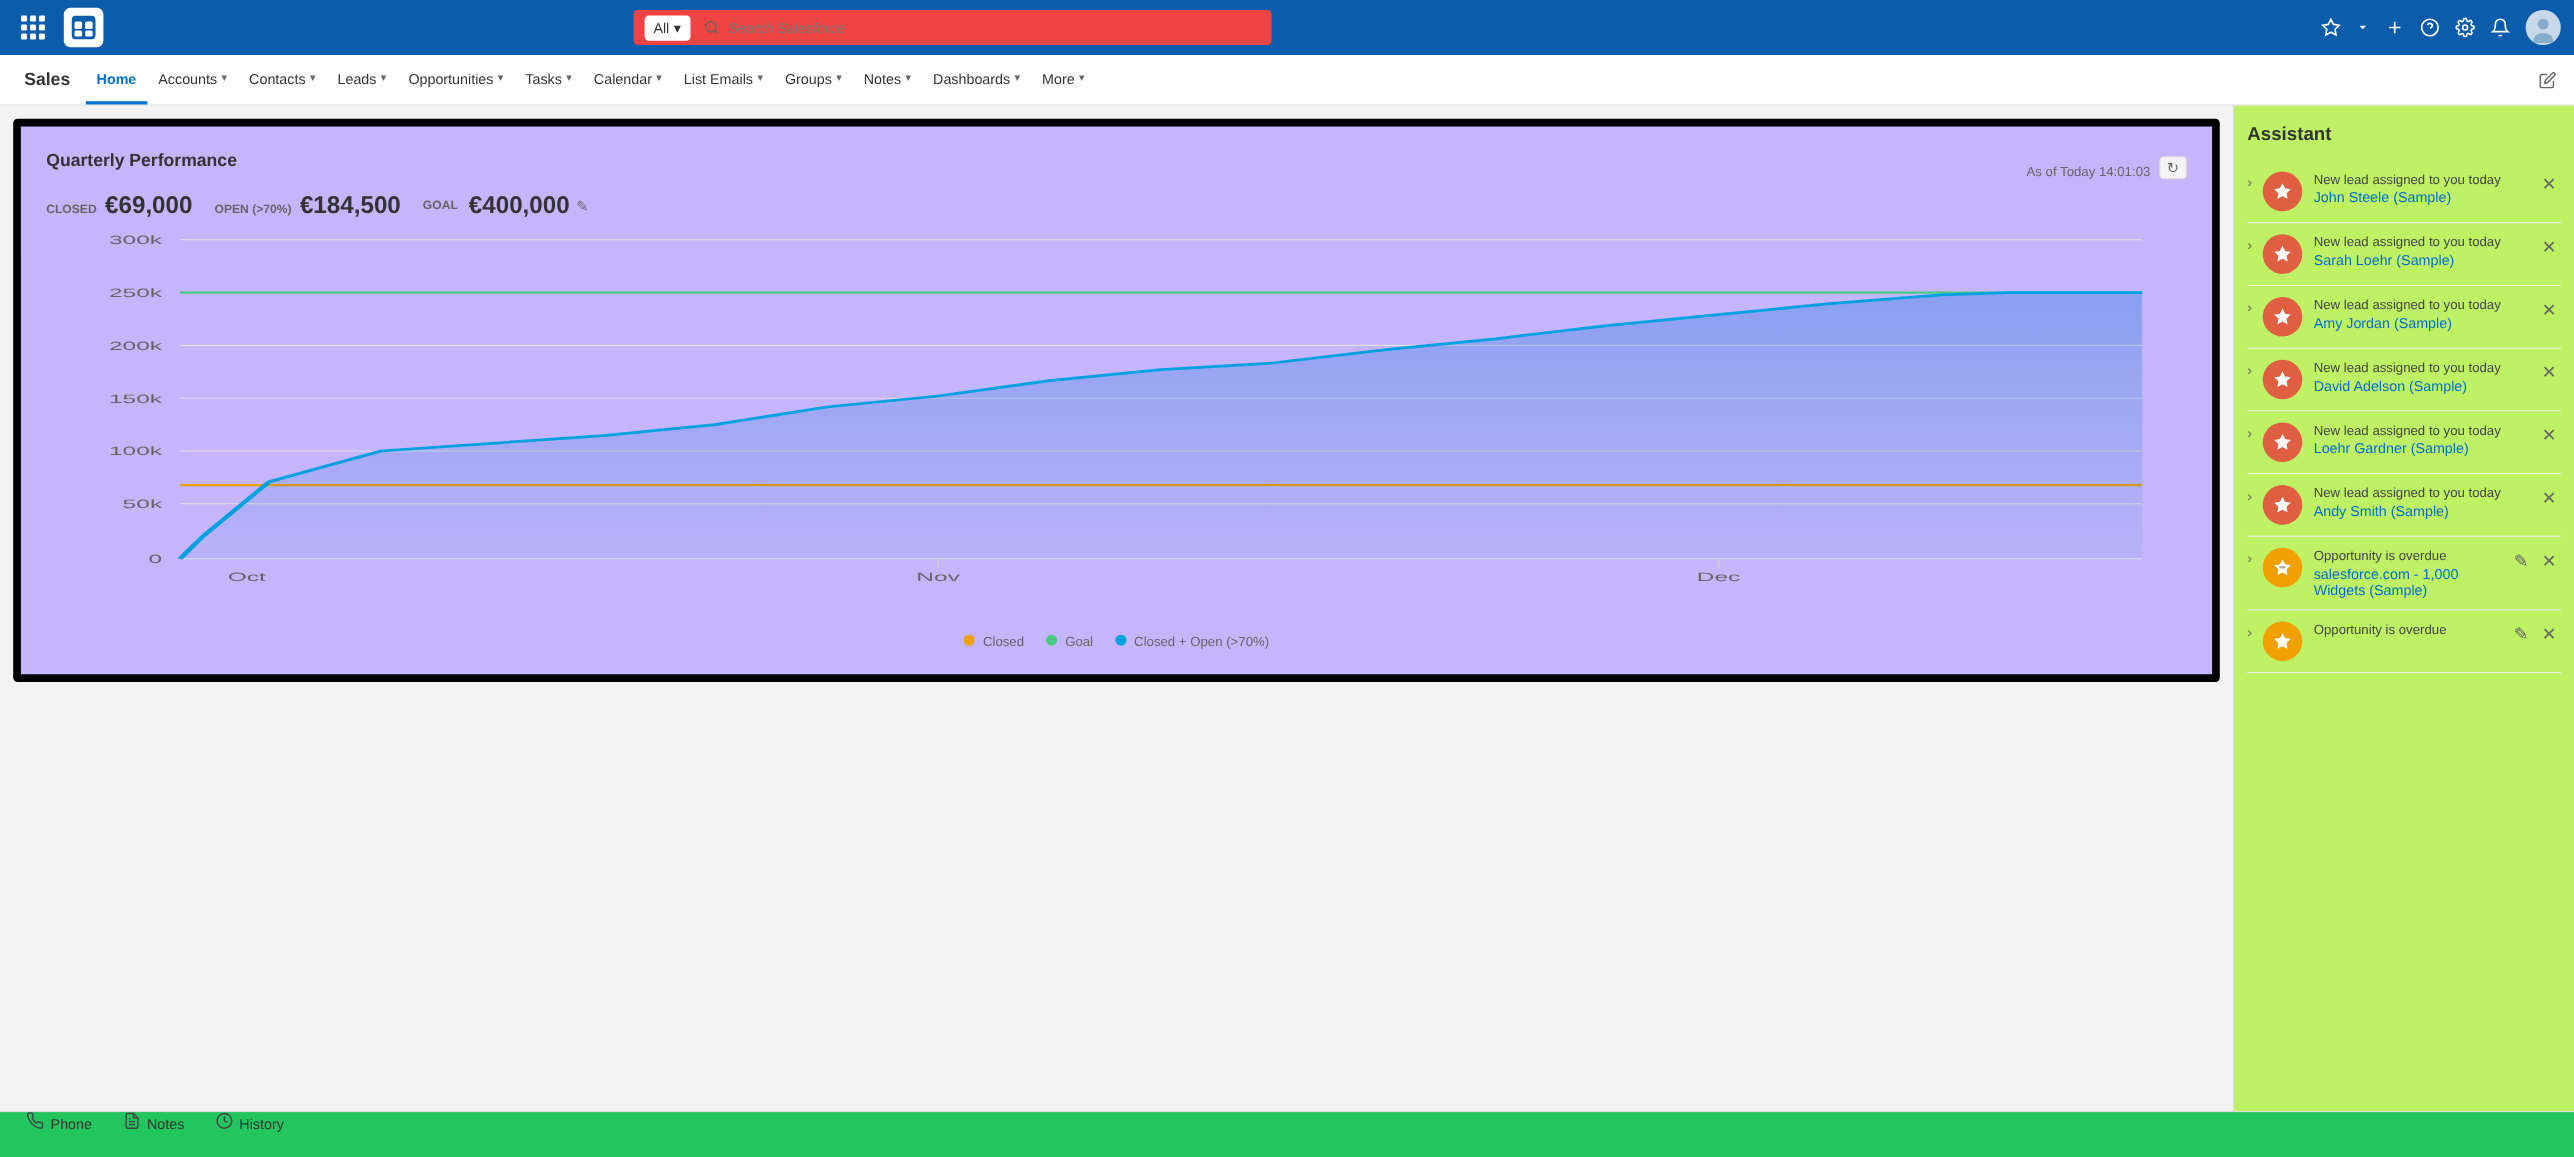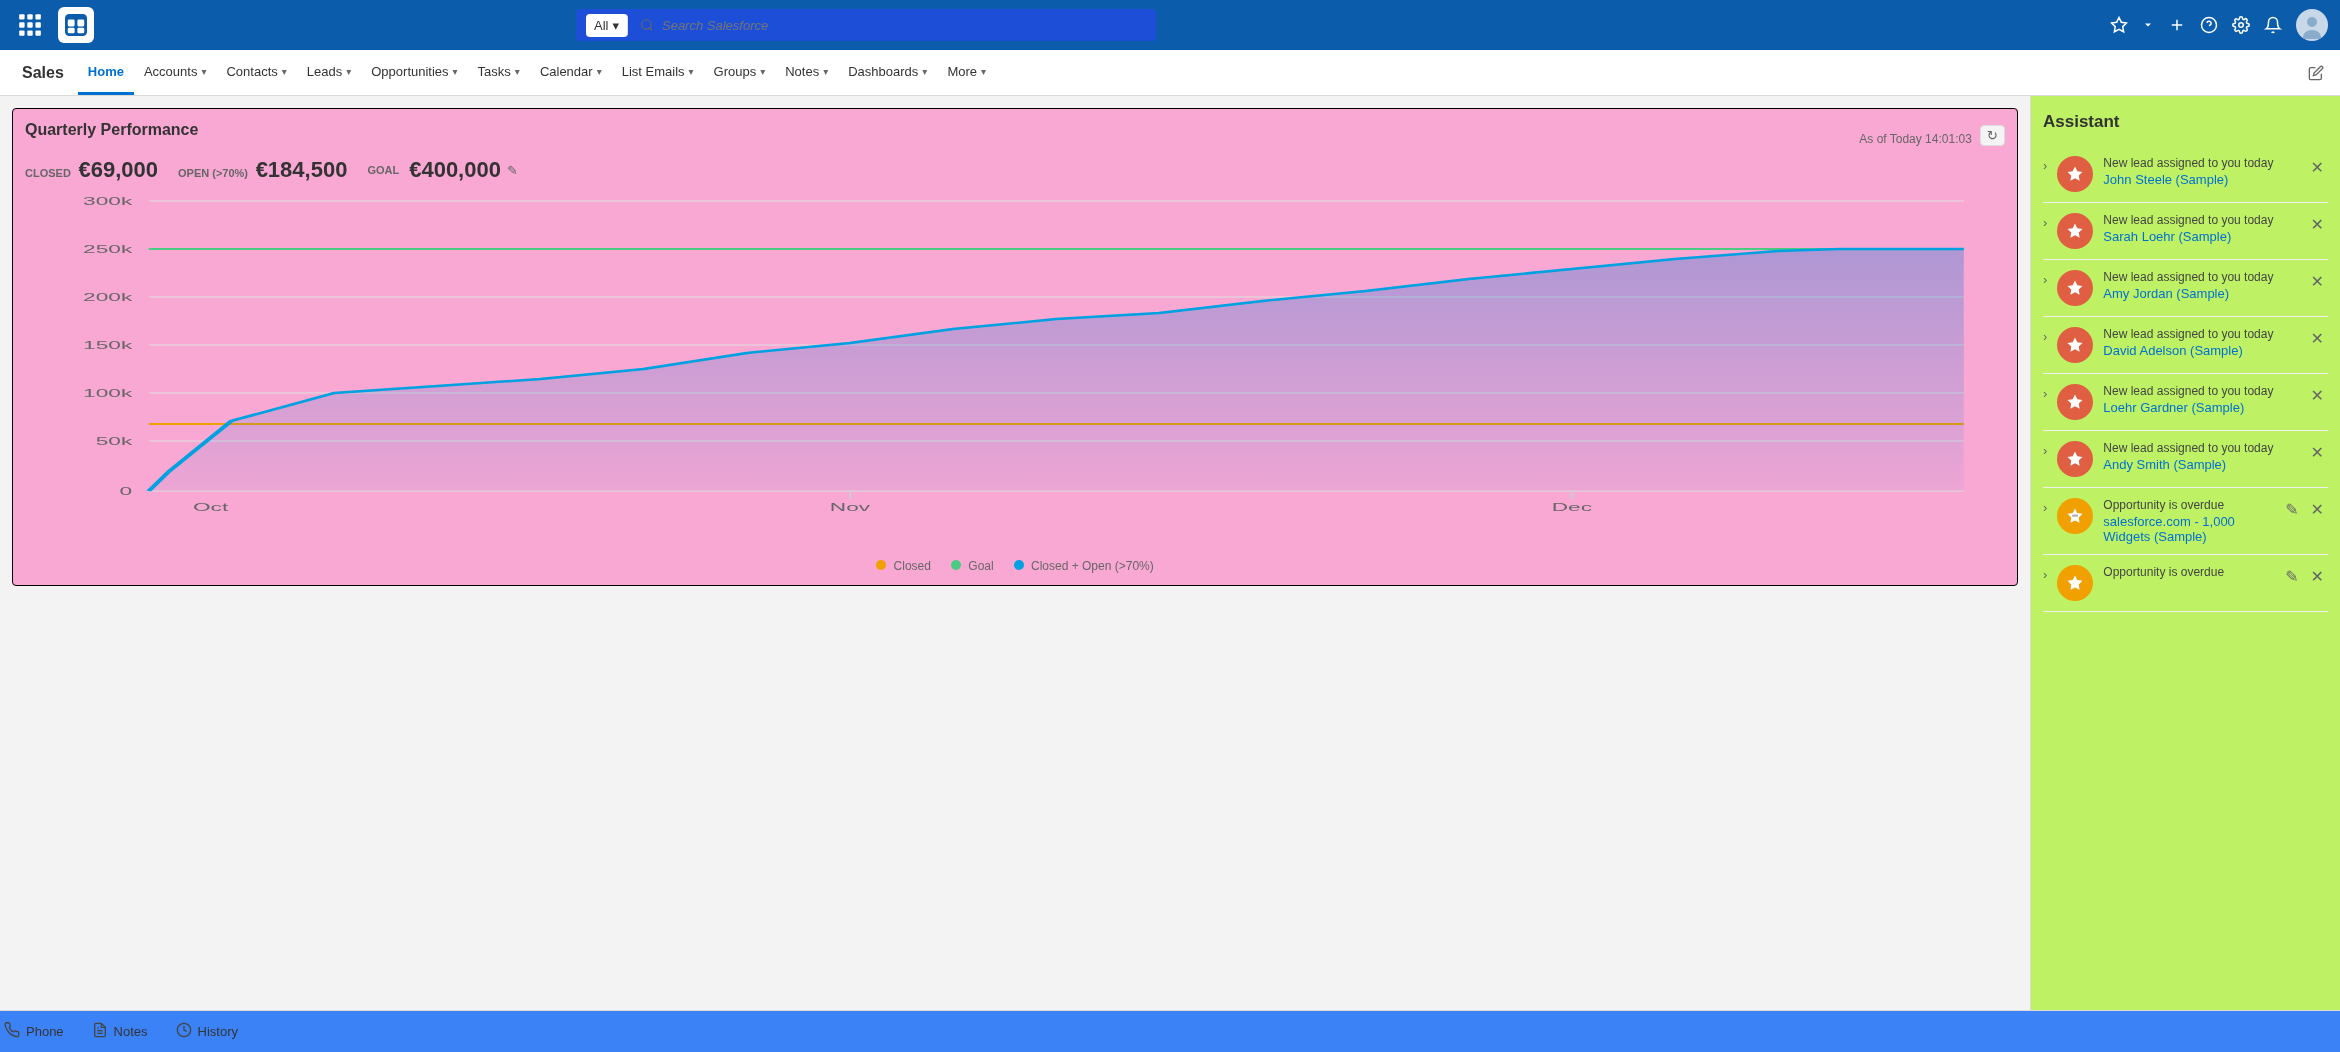--- a/index.html
+++ b/index.html
@@ -20,21 +20,21 @@
     }
     .app-launcher svg { width: 26px; height: 26px; }
     .app-icon {
       width: 36px; height: 36px; background: white; border-radius: 6px;
       display: flex; align-items: center; justify-content: center; cursor: pointer;
     }
     .app-icon svg { width: 22px; height: 22px; }
     .search-bar {
       flex: 1; max-width: 580px; margin: 0 auto;
       display: flex; align-items: center;
-      background: #1d4ed8; border-radius: 4px; padding: 0 10px; height: 32px;
+      background: #ef4444; border-radius: 4px; padding: 0 10px; height: 32px;
       gap: 8px;
     }
     .search-bar input {
       border: none; outline: none; font-size: 13px; flex: 1; background: transparent; font-style: italic;
     }
     .search-dropdown {
       background: white; border-radius: 4px; padding: 4px 8px; font-size: 13px;
       color: #333; cursor: pointer; display: flex; align-items: center; gap: 4px;
       border-right: 1px solid #ddd; margin-right: 4px;
     }
@@ -87,24 +87,24 @@
       overflow-y: auto;
       background: #f3f3f3;
       padding: 12px;
       display: flex;
       flex-direction: column;
       gap: 12px;
     }
 
     
     .chart-card {
-      background: #f9a8d4;
-      border: 1px solid #000000;
+      background: #c4b5fd;
+      border: 7px solid #000000;
       border-radius: 4px;
-      padding: 12px;
+      padding: 23px;
     }
     .chart-title {
       font-size: 16px; font-weight: 600; color: #333; margin-bottom: 10px;
     }
     .chart-header {
       display: flex; align-items: center; justify-content: space-between; margin-bottom: 8px;
     }
     .chart-stats {
       display: flex; align-items: center; gap: 20px; font-size: 13px; color: #333;
     }
@@ -164,25 +164,25 @@
     .icon-orange { background: #f0a000; }
     .assistant-content { flex: 1; }
     .assistant-label { font-size: 12px; color: #444; margin-bottom: 2px; }
     .assistant-link { font-size: 13px; color: #0070d2; cursor: pointer; text-decoration: none; }
     .assistant-actions { display: flex; align-items: center; gap: 4px; margin-left: auto; flex-shrink: 0; }
     .action-btn { background: none; border: none; cursor: pointer; color: #666; font-size: 16px; padding: 2px 4px; }
 
     
     .bottom-bar {
       height: 42px;
-      background: #3b82f6;
+      background: #22c55e;
       border-top: 1px solid #dddbda;
       display: flex;
-      align-items: center;
-      padding: 0 4px;
+      align-items: flex-start;
+      padding: 0 24px;
       gap: 28px;
     }
     .bottom-item {
       display: flex; align-items: center; gap: 6px; cursor: pointer;
       font-size: 13px; color: #333;
     }
     .bottom-icon { font-size: 16px; color: #444; }
   </style>
 </head>
 <body>

